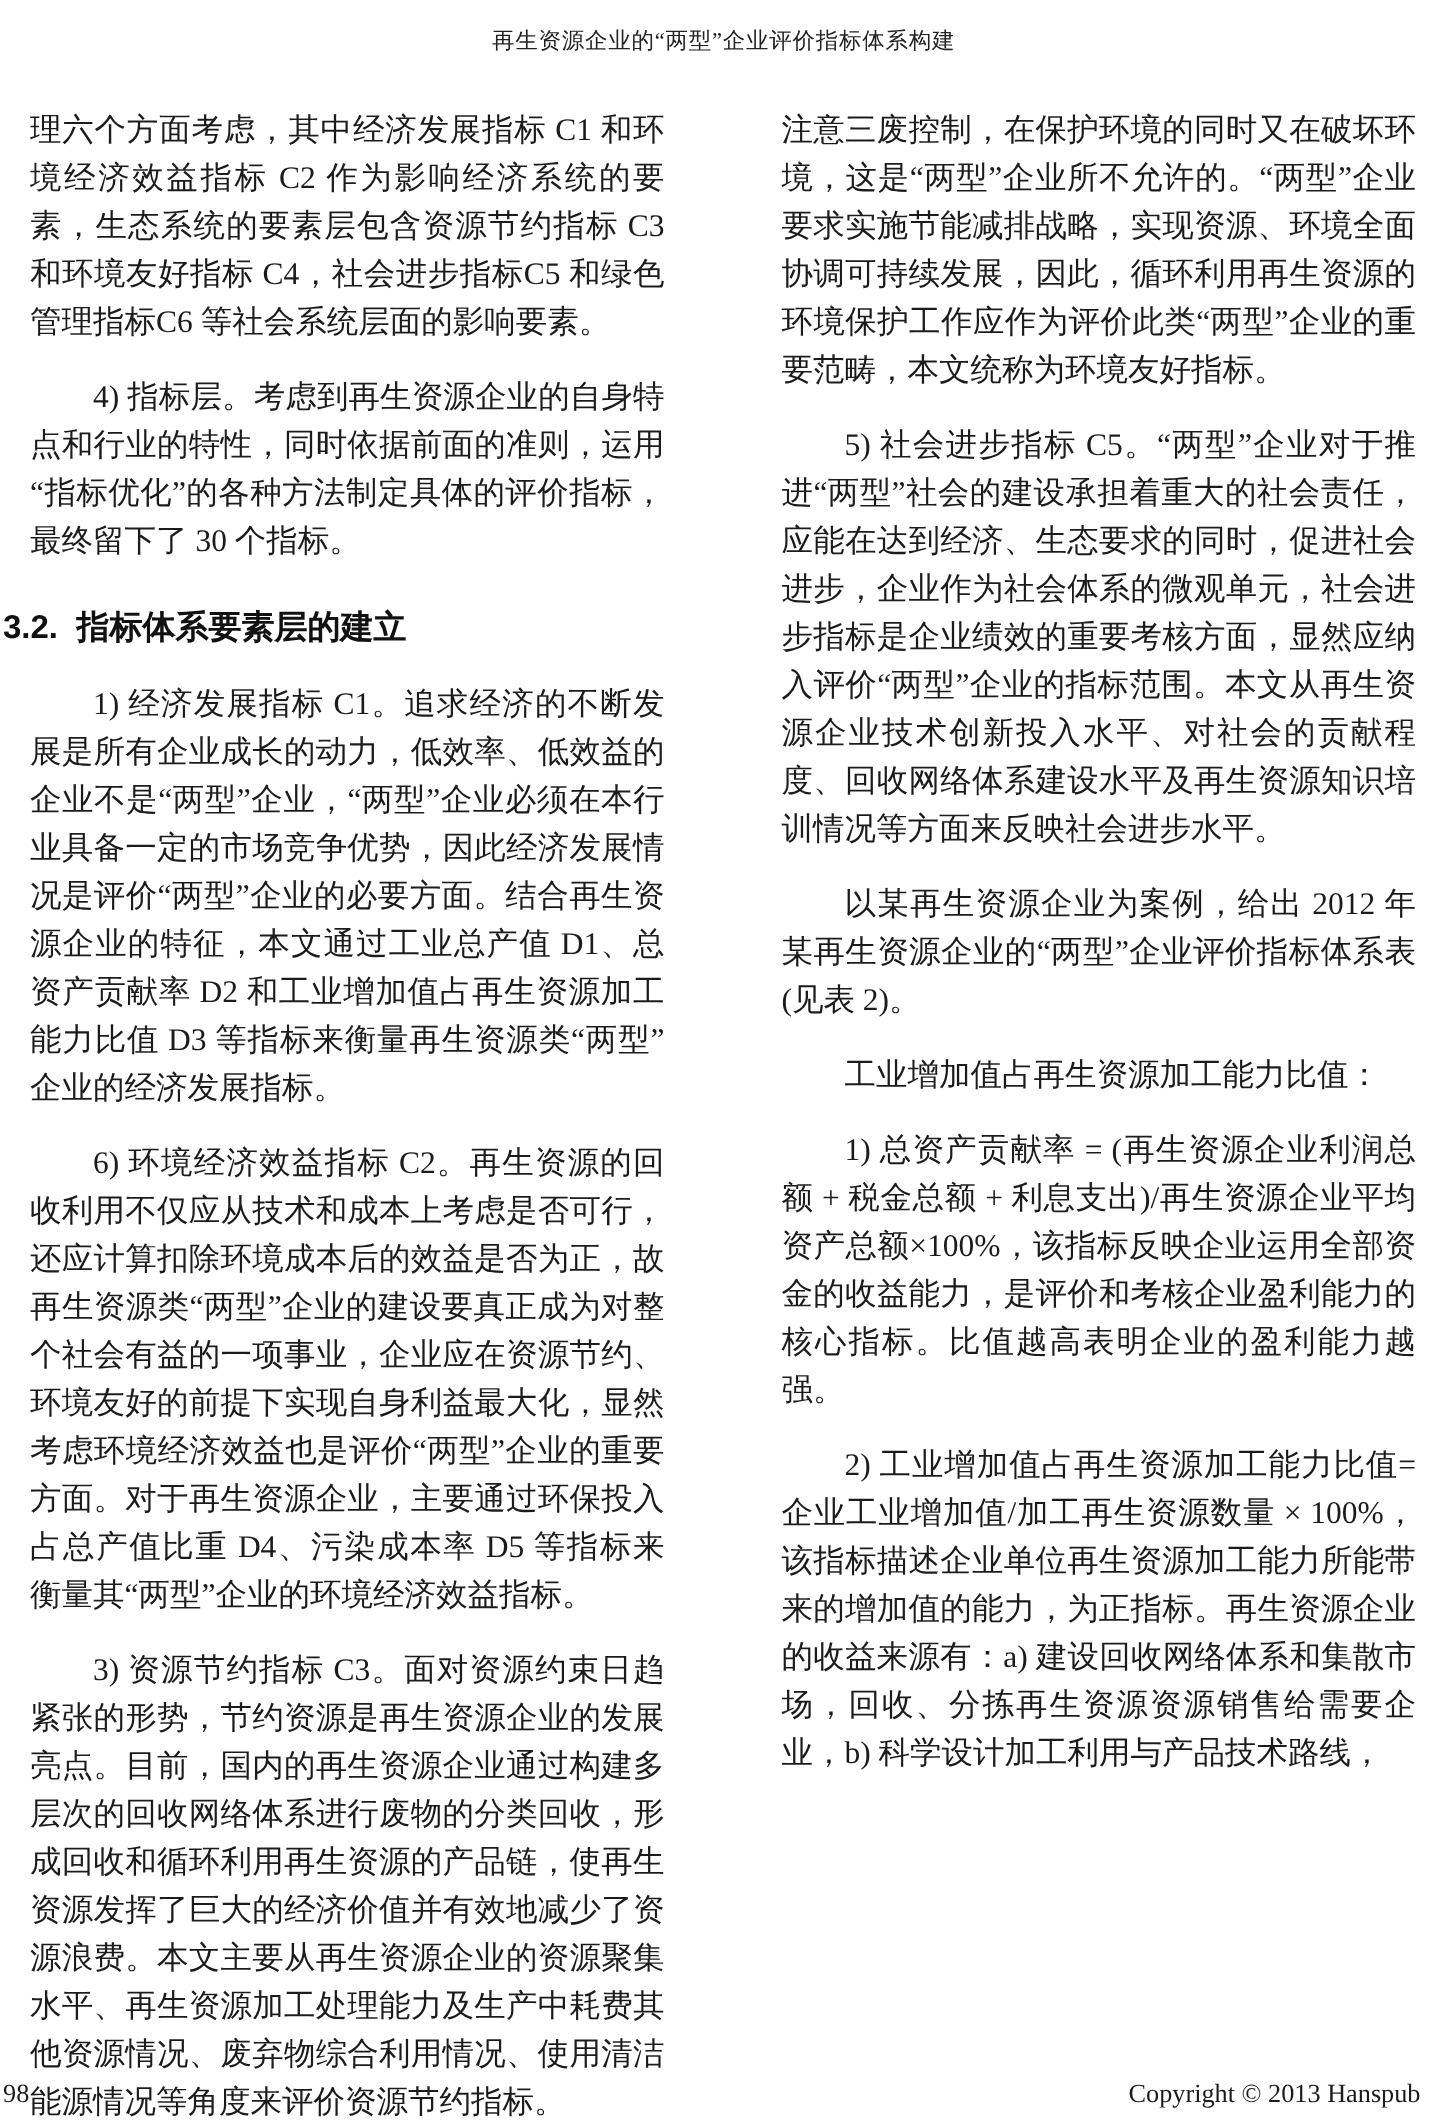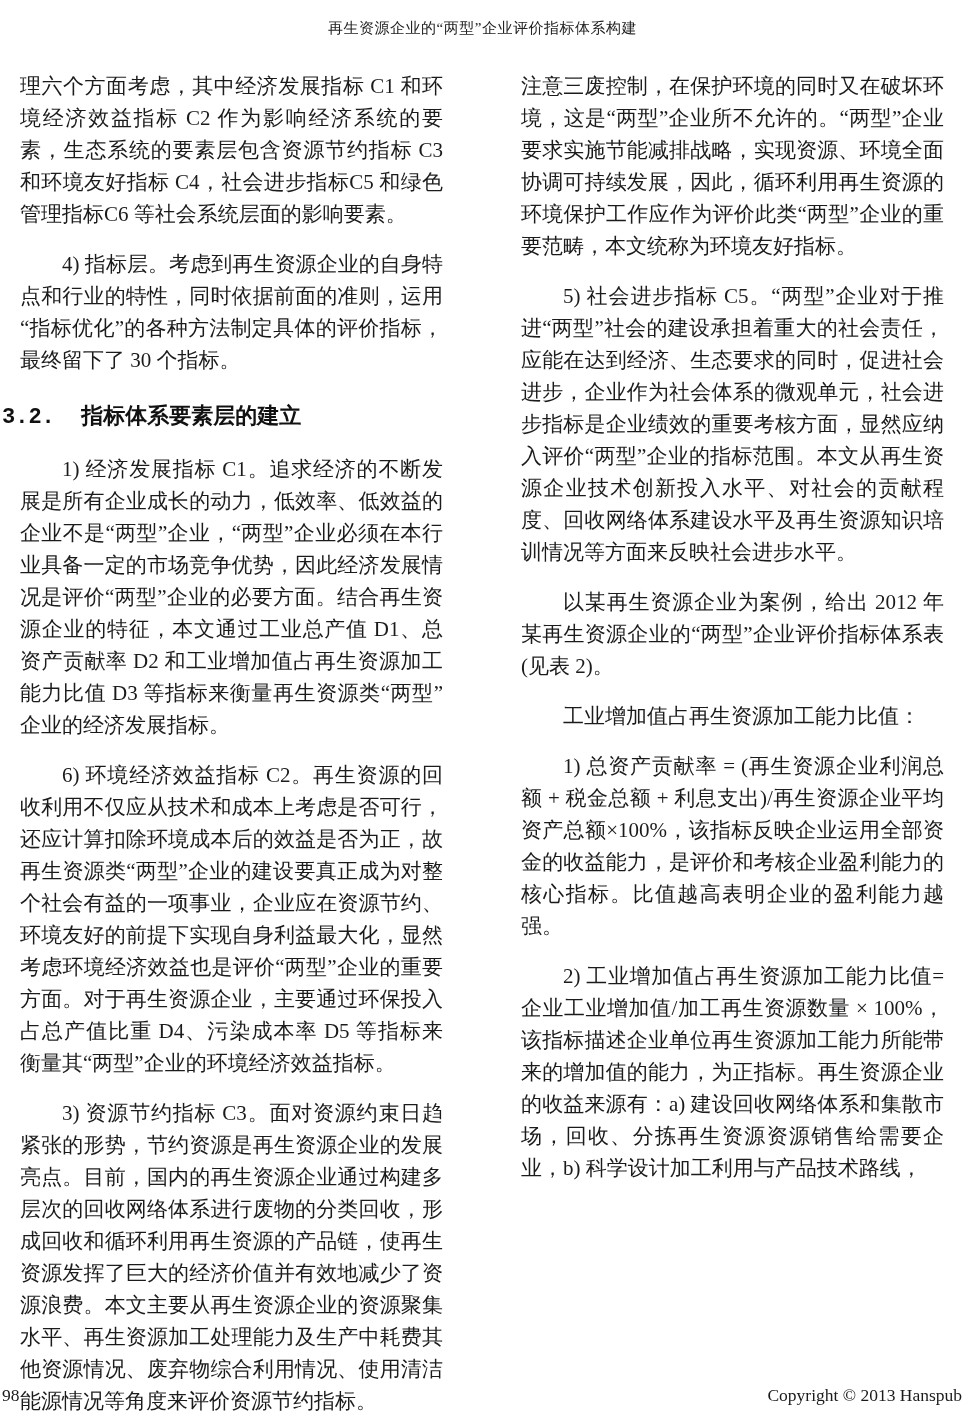--- a/index.html
+++ b/index.html
@@ -37,32 +37,32 @@
   .para {
     font-size: 21px;
     line-height: 32px;
     margin: 18px;
     text-align: justify;
     text-justify: inter-ideograph;
     word-break: break-all;
   }
   .para.indent { text-indent: 2em; }
   .sec-heading {
-    font-family: Liberation Mono, monospace;
+    font-family: Liberation Sans, sans-serif;
     font-size: 22px;
     line-height: 34px;
     font-weight: bold;
     color: #111;
     margin: 25px 0 15px 0;
     white-space: pre-wrap;
   }
   .footer {
     position: absolute;
     left: 2px;
-    right: 3px;
+    right: 18px;
     bottom: 8px;
     display: flex;
     justify-content: space-between;
     align-items: baseline;
     font-size: 17.5px;
     line-height: 22px;
     color: #1b1b1b;
   }
 </style>
 </head>

